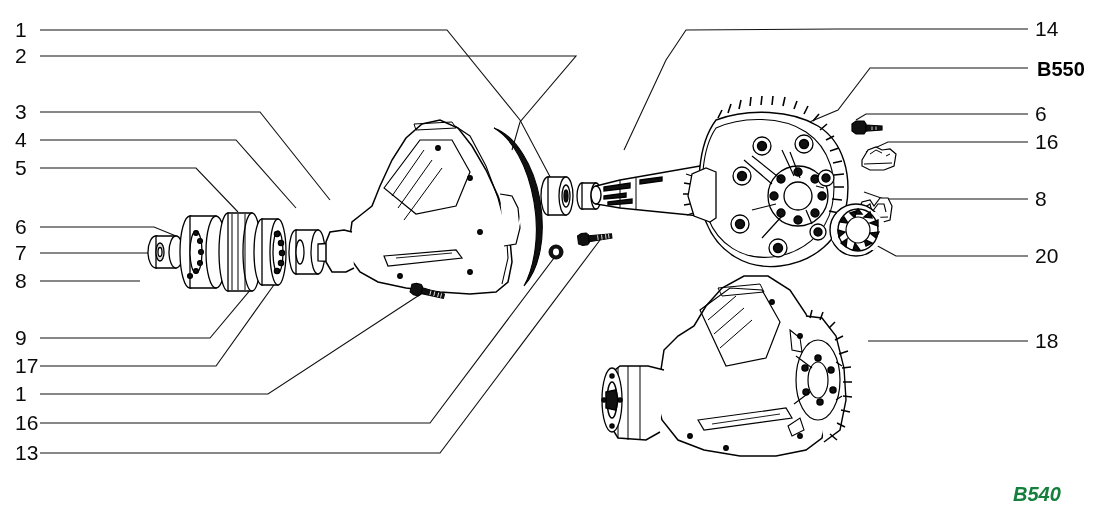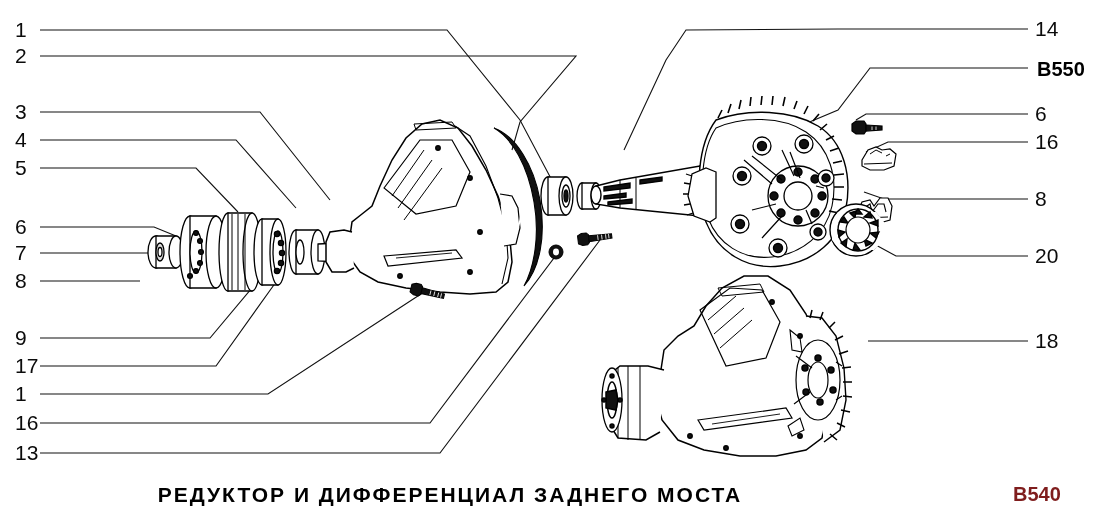--- a/index.html
+++ b/index.html
@@ -6,21 +6,21 @@
   body{width:1098px;height:530px;overflow:hidden;
        font-family:"Liberation Sans","DejaVu Sans",sans-serif;color:#000;}
   #stage{position:relative;width:1098px;height:530px;background:#ffffff;}
   #art{position:absolute;left:0;top:0;width:1098px;height:530px;}
   .lbl{position:absolute;font-size:21px;font-weight:400;line-height:1;
        color:#0b0b0b;letter-spacing:0px;white-space:nowrap;}
   .lbl.right{text-align:center;}
   .code{position:absolute;font-size:20px;font-weight:700;color:#000;white-space:nowrap;}
   #title{position:absolute;left:0;top:483px;width:900px;text-align:center;
          font-size:21px;font-weight:700;letter-spacing:2.0px;color:#000;white-space:nowrap;}
-  #sheetcode{position:absolute;left:1013px;top:483px;font-size:20px;font-weight:700;color:#7f1d1d;}
+  #sheetcode{position:absolute;left:1013px;top:483px;font-size:20px;font-weight:700;color:#15803d;font-style:italic;}
 </style>
 </head>
 <body>
 
 <div id="stage">
 
   <svg id="art" viewBox="0 0 1098 530">
     <defs>
       <g id="hexbolt">
         <path d="M0,-4 L4,-6 L9,-6 L11,-4 L11,4 L9,6 L4,6 L0,4 Z" fill="#111" stroke="#000" stroke-width="1"></path>
@@ -347,16 +347,15 @@
     <div class="lbl right" style="left:1035px;top:18px">14</div>
     <div class="lbl right" style="left:1035px;top:103px">6</div>
     <div class="lbl right" style="left:1035px;top:131px">16</div>
     <div class="lbl right" style="left:1035px;top:188px">8</div>
     <div class="lbl right" style="left:1035px;top:245px">20</div>
     <div class="lbl right" style="left:1035px;top:330px">18</div>
   </div>
 
   <div class="code" style="left:1037px;top:58px">B550</div>
 
-  <div id="title">РЕДУКТОР  И  ДИФФЕРЕНЦИАЛ  ЗАДНЕГО  МОСТА</div>
   <div id="sheetcode">B540</div>
 
 </div>
 
 </body></html>

